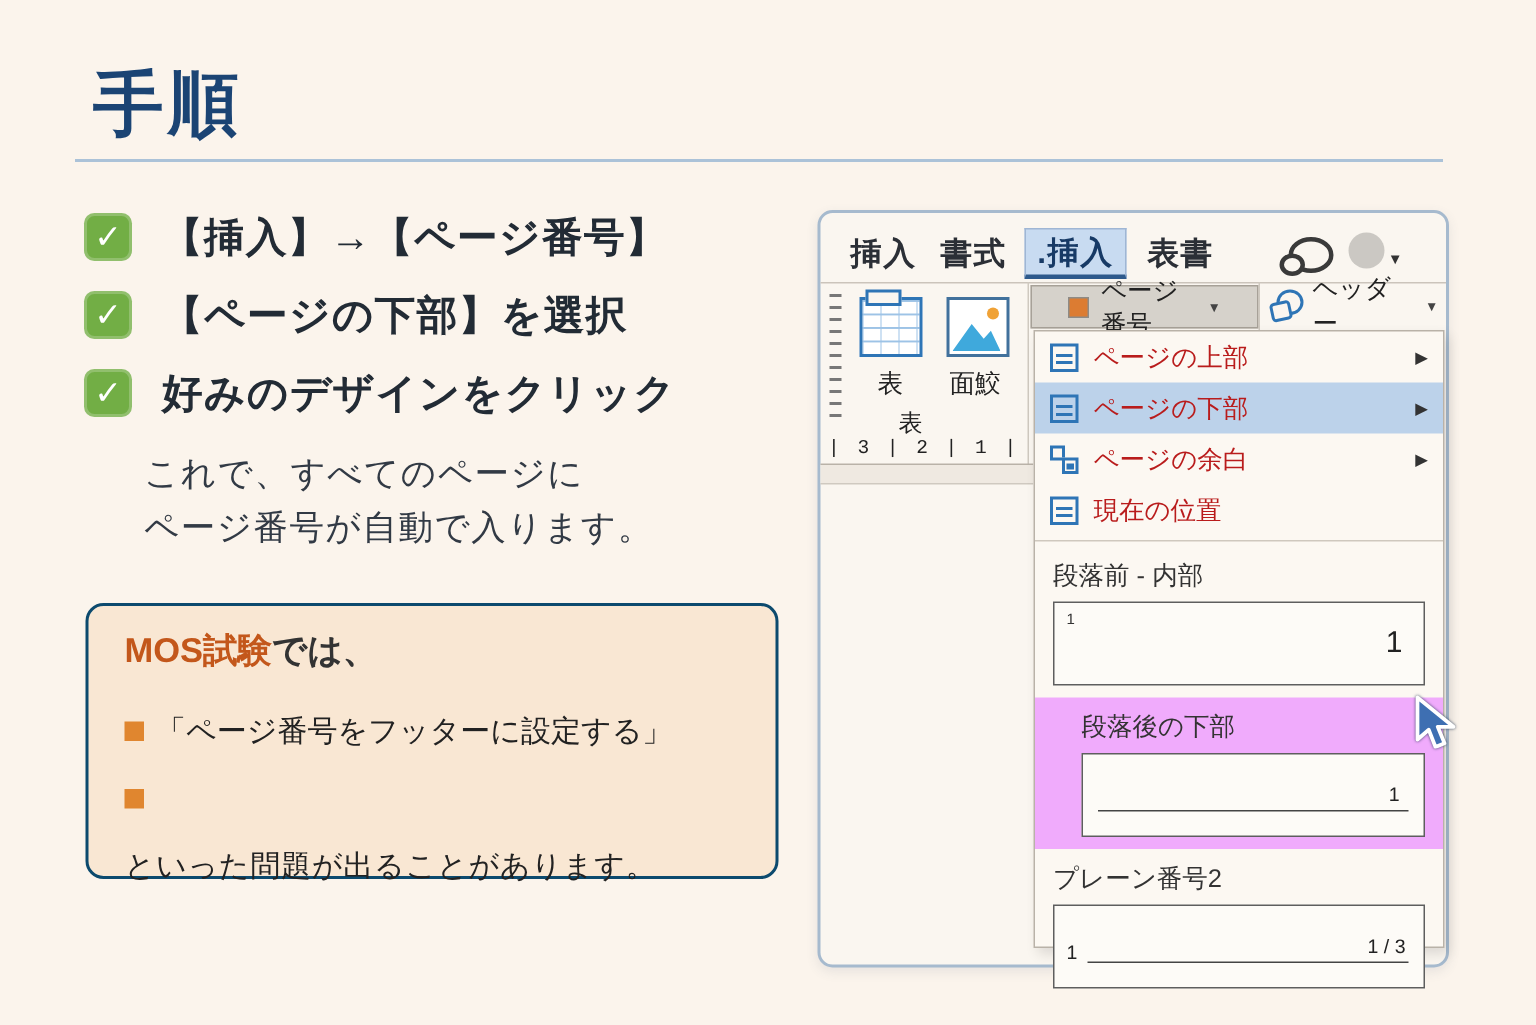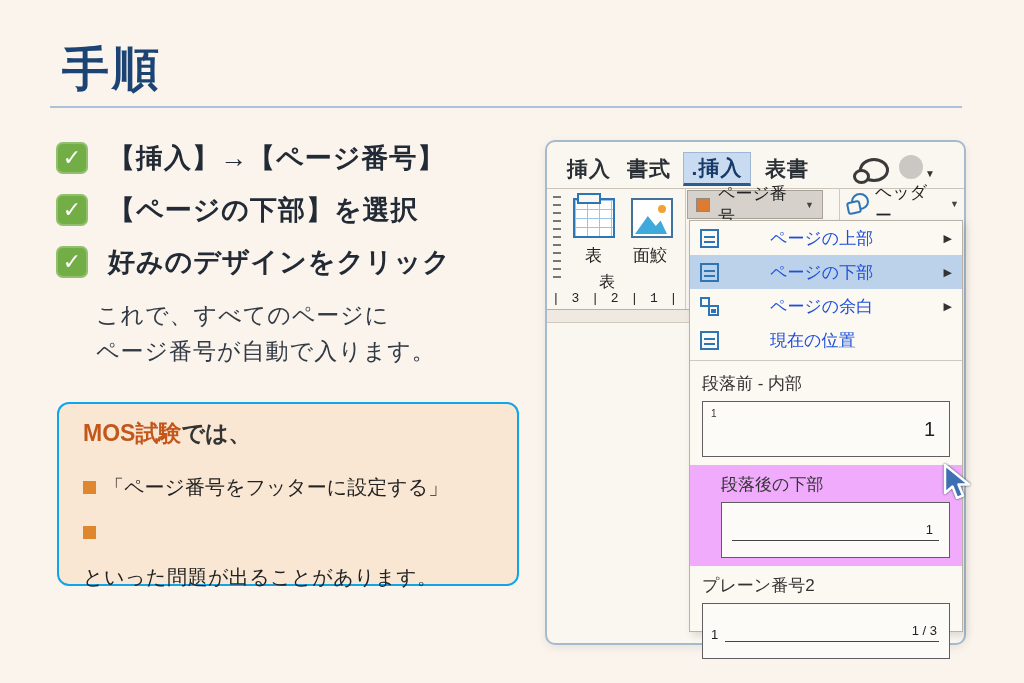--- a/index.html
+++ b/index.html
@@ -15,21 +15,21 @@
   .r0{top:138px}.r1{top:190px}.r2{top:242px}
   .checkbox{width:32px;height:32px;background:#72AE45;border-radius:7px;color:#fff;
             font-size:22px;font-weight:bold;display:flex;align-items:center;justify-content:center;
             box-shadow:inset 0 0 0 2px rgba(255,255,255,.22);flex:none;}
   .check-label{margin-left:20px;font-size:27px;font-weight:bold;color:#222B35;letter-spacing:1px;}
 
   .note-line{position:absolute;left:96px;font-size:23px;color:#323A45;letter-spacing:1px;}
   .n0{top:300px}.n1{top:336px}
 
   .mos-box{position:absolute;left:57px;top:402px;width:462px;height:184px;background:#F9E7D3;
-           border:2px solid #0ea5e9;border-radius:12px;box-sizing:border-box;padding:12px 24px;}
+           border:2px solid #0c4a6e;border-radius:12px;box-sizing:border-box;padding:12px 24px;}
   .mos-head{font-size:23px;font-weight:bold;color:#333;margin:2px 0 10px;}
   .mos-hl{color:#C3571B;}
   .mos-bullet{font-size:20px;color:#222;margin:25px 0;display:flex;align-items:center;}
   .sq{width:13px;height:13px;background:#E0862F;margin-right:8px;flex:none;}
   .mos-close{font-size:20px;color:#222;margin-top:11px;letter-spacing:.5px;}
 
   
   .panel{position:absolute;left:545px;top:140px;width:421px;height:505px;background:#FAF6F0;
          border:2px solid #A6BACE;border-radius:10px;box-sizing:border-box;
          box-shadow:0 3px 8px rgba(60,80,110,.10);}
@@ -64,22 +64,22 @@
   .icon-label{position:absolute;top:102px;font-size:17px;color:#222;}
   .il0{left:38px}.il1{left:86px}
   .group-label{position:absolute;left:52px;top:130px;font-size:16px;color:#222;}
   .group-sep{position:absolute;left:138px;top:46px;width:1px;height:134px;background:#CFC9C0;}
   .ruler-text{position:absolute;left:5px;top:149px;font-size:13px;color:#222;letter-spacing:2px;
               font-family:"Liberation Mono","DejaVu Sans Mono",monospace;}
   .hline1{position:absolute;left:0;top:167px;width:142px;height:1px;background:#B9B2A8;}
   .doc-strip{position:absolute;left:0;top:168px;width:142px;height:12px;background:#EFE9E1;}
   .hline2{position:absolute;left:0;top:180px;width:142px;height:1px;background:#CFC9C0;}
 
-  .pn-btn{position:absolute;left:140px;top:48px;width:136px;height:29px;background:#D6D2CB;
-          border:1px solid #A7A198;display:flex;align-items:center;padding:0 8px;box-sizing:border-box;}
+  .pn-btn{position:absolute;left:140px;top:48px;width:152px;height:29px;background:#D6D2CB;
+          border:1px solid #A7A198;display:flex;align-items:center;padding:0 24px;box-sizing:border-box;}
   .pn-sq{width:12px;height:12px;background:#DC7C32;border:1px solid #8E8B86;margin-right:8px;flex:none;}
   .pn-label{font-size:17px;color:#222;}
   .caret{font-size:9px;color:#444;margin-left:6px;}
   .hd-sep{position:absolute;left:292px;top:46px;width:1px;height:32px;background:#CFC9C0;}
   .hd-bottom{position:absolute;left:292px;top:78px;width:123px;height:1px;background:#CFC9C0;}
   .hd-btn{position:absolute;left:300px;top:48px;width:112px;height:28px;display:flex;align-items:center;}
   .hd-icon{position:relative;width:22px;height:22px;margin-right:6px;flex:none;}
   .hd-c1{position:absolute;right:0;top:0;width:14px;height:13px;border:2px solid #2E75B6;border-radius:50%;}
   .hd-c2{position:absolute;left:0;bottom:1px;width:10px;height:9px;border:2px solid #2E75B6;
          border-radius:3px;background:#FAF6F0;transform:rotate(-12deg);}
@@ -91,21 +91,21 @@
   .mi{position:relative;height:34px;display:flex;align-items:center;padding:0 10px;box-sizing:border-box;}
   .mi.hl{background:#BCD2EA;}
   .doc-lines-icon{width:19px;height:19px;border:2px solid #2E75B6;margin-right:10px;box-sizing:border-box;
         padding:2px;background:repeating-linear-gradient(to bottom,#2E75B6 0 2px,transparent 2px 5px);
         background-clip:content-box;flex:none;}
   .margin-icon{position:relative;width:19px;height:19px;margin-right:10px;flex:none;}
   .mg-back{position:absolute;left:0;top:0;width:10px;height:10px;border:2px solid #2E75B6;box-sizing:border-box;}
   .mg-front{position:absolute;right:0;bottom:0;width:11px;height:11px;border:2px solid #2E75B6;
             background:#FCF8F2;box-sizing:border-box;}
   .mg-fill{position:absolute;left:1px;bottom:1px;width:5px;height:4px;background:#2E75B6;}
-  .mi-label{font-size:17px;color:#1d4ed8;flex:1;margin-left:41px;}
+  .mi-label{font-size:17px;color:#b91c1c;flex:1;}
   .mi-arrow{font-size:11px;color:#333;}
   .menu-sep{height:1px;background:#CFC8BE;margin:3px 0;}
   .gsec{position:relative;padding:4px 12px 8px;box-sizing:border-box;}
   .gsec.hl{background:#f0abfc;padding-left:31px;}
   .glabel{font-size:17px;color:#333;margin:4px 0 6px;}
   .gbox{position:relative;height:54px;background:#FDFBF7;border:1px solid #5E5E5E;}
   .pv-tiny{position:absolute;left:8px;top:6px;font-size:10px;color:#333;}
   .pv-big{position:absolute;right:14px;top:50%;transform:translateY(-50%);font-size:20px;color:#222;}
   .pv-line{position:absolute;height:1px;background:#444;}
   .pv2-line{left:10px;right:10px;bottom:16px;}

